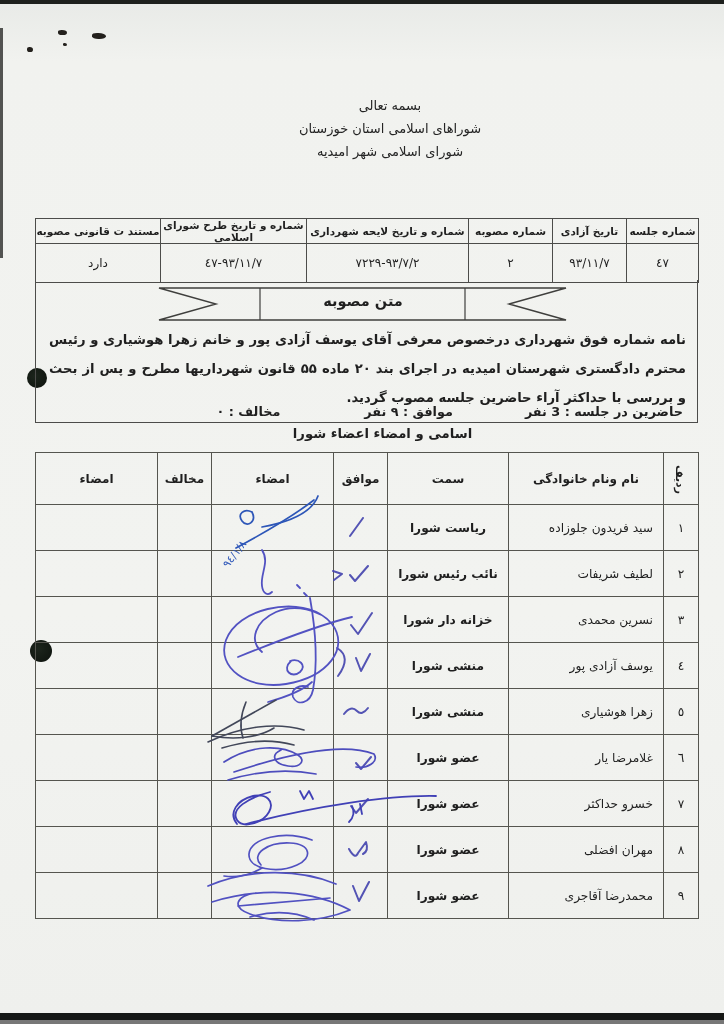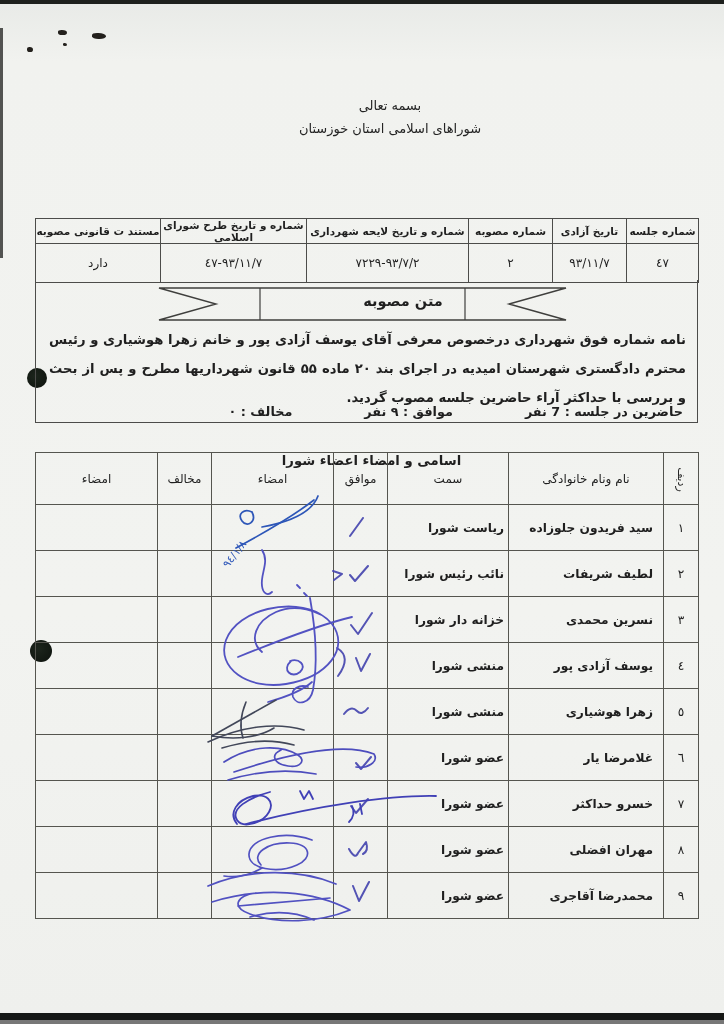--- a/index.html
+++ b/index.html
@@ -21,37 +21,37 @@
   table{border-collapse:collapse;}
   .info-table{position:absolute;left:35px;top:218px;width:663px;table-layout:fixed;}
   .info-table th,.info-table td{border:1px solid #4c4c4a;padding:0;text-align:center;vertical-align:middle;overflow:hidden;}
   .info-table th{height:22px;font-size:10.5px;font-weight:bold;}
   .info-table td{height:38px;font-size:12px;}
   
   .res-box{position:absolute;left:35px;top:280px;width:663px;height:143px;
     border:1px solid #4c4c4a;border-top:none;box-sizing:border-box;}
   .banner-svg{position:absolute;left:122px;top:7px;}
   .banner-label{position:absolute;left:224px;top:13px;width:206px;text-align:center;
-    font-size:14.5px;font-weight:bold;padding-left:40px;}
+    font-size:14.5px;font-weight:bold;}
   .res-text{position:absolute;top:45px;right:11px;left:13px;margin:0;
     font-size:13.2px;font-weight:bold;line-height:29px;text-align:justify;direction:rtl;}
   .attend-line{position:absolute;bottom:3px;right:14px;left:14px;display:flex;direction:rtl;
     gap:72px;font-size:12.8px;font-weight:bold;white-space:nowrap;}
-  .attend-line .g2{margin-right:0;}
-  
-  .sec-title{position:absolute;left:40px;top:426px;width:663px;text-align:center;
-    font-size:13.2px;font-weight:bold;margin-top:27px;}
+  .attend-line .g2{margin-right:0;margin-left:12px;}
+  
+  .sec-title{position:absolute;left:51px;top:426px;width:663px;text-align:center;
+    font-size:13.2px;font-weight:bold;}
   
   .sig-table{position:absolute;left:35px;top:452px;width:663px;table-layout:fixed;}
   .sig-table th,.sig-table td{border:1px solid #55554f;padding:0 4px;vertical-align:middle;box-sizing:border-box;}
-  .sig-table th{height:52px;font-size:12px;font-weight:normal;text-align:center;}
+  .sig-table th{height:52px;font-size:12px;font-weight:bold;text-align:center;}
   .sig-table td{height:46px;font-size:12.2px;}
   .c-no{text-align:center;font-size:12px;}
-  .c-name{text-align:right;padding-right:10px !important;font-weight:bold;font-size:13px;}
-  .c-pos{text-align:right;font-weight:bold;font-size:12px;}
+  .c-name{text-align:right;padding-right:10px !important;font-weight:normal;font-size:13px;}
+  .c-pos{text-align:center;font-weight:bold;font-size:12px;}
   .rot{display:inline-block;transform:rotate(90deg);font-size:11px;letter-spacing:1px;}
   
   .ink{position:absolute;left:0;top:0;pointer-events:none;}
 </style>
 </head>
 <body>
 
 <div class="page">
 
   <div class="edge-top"></div>
@@ -60,20 +60,21 @@
   <div class="speck" style="left:58px;top:30px;width:9px;height:5px;"></div>
   <div class="speck" style="left:92px;top:33px;width:14px;height:6px;"></div>
   <div class="speck" style="left:27px;top:47px;width:6px;height:5px;"></div>
   <div class="speck" style="left:63px;top:43px;width:4px;height:3px;"></div>
   <div class="punch" style="left:27px;top:368px;width:20px;height:20px;"></div>
   <div class="punch" style="left:30px;top:640px;width:22px;height:22px;"></div>
 
   <div class="header-block">
     <div>بسمه تعالی</div>
     <div>شوراهای اسلامی استان خوزستان</div>
+    <div>شورای اسلامی شهر امیدیه</div>
   </div>
 
   <table class="info-table" dir="rtl">
     <colgroup>
       <col style="width:72px">
         <col style="width:74px">
         <col style="width:84px">
       <col style="width:162px">
         <col style="width:146px">
         <col style="width:125px">
@@ -100,21 +101,21 @@
 
   <div class="res-box">
     <svg class="banner-svg" width="409" height="34" viewBox="0 0 409 34">
       <polygon points="1,1 408,1 351,17 408,33 1,33 58,17" fill="none" stroke="#3f3f3d" stroke-width="1.4"></polygon>
       <line x1="102" y1="1" x2="102" y2="33" stroke="#3f3f3d" stroke-width="1.2"></line>
       <line x1="307" y1="1" x2="307" y2="33" stroke="#3f3f3d" stroke-width="1.2"></line>
     </svg>
     <div class="banner-label">متن مصوبه</div>
     <p class="res-text">نامه شماره فوق شهرداری درخصوص معرفی آقای یوسف آزادی پور و خانم زهرا هوشیاری و رئیس محترم دادگستری شهرستان امیدیه در اجرای بند ۲۰ ماده ۵۵ قانون شهرداریها مطرح و پس از بحث و بررسی با حداکثر آراء حاضرین جلسه مصوب گردید.</p>
     <div class="attend-line">
-      <span>حاضرین در جلسه : 7 نفر</span>
+      <span>حاضرین در جلسه : 3 نفر</span>
       <span class="g2">موافق : ٩ نفر</span>
       <span>مخالف : ٠</span>
     </div>
   </div>
 
   <div class="sec-title">اسامی و امضاء اعضاء شورا</div>
 
   <table class="sig-table" dir="rtl">
     <colgroup>
       <col style="width:35px">

